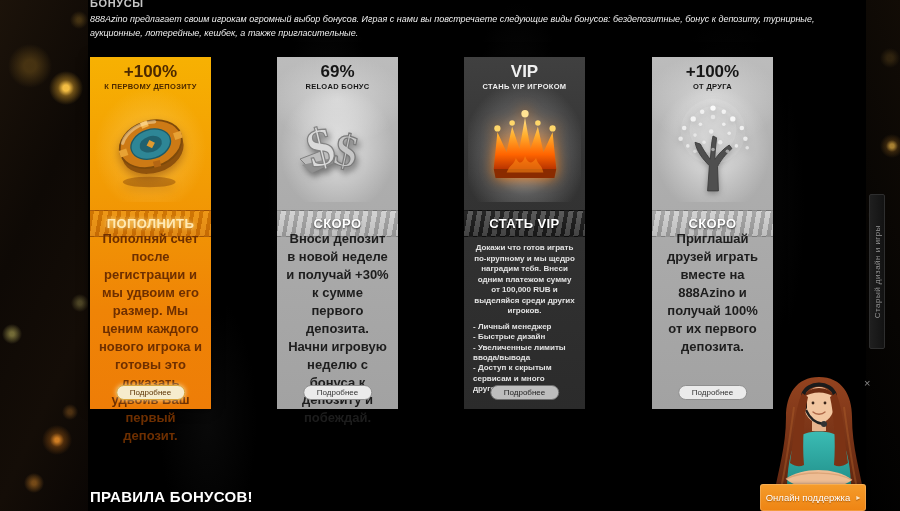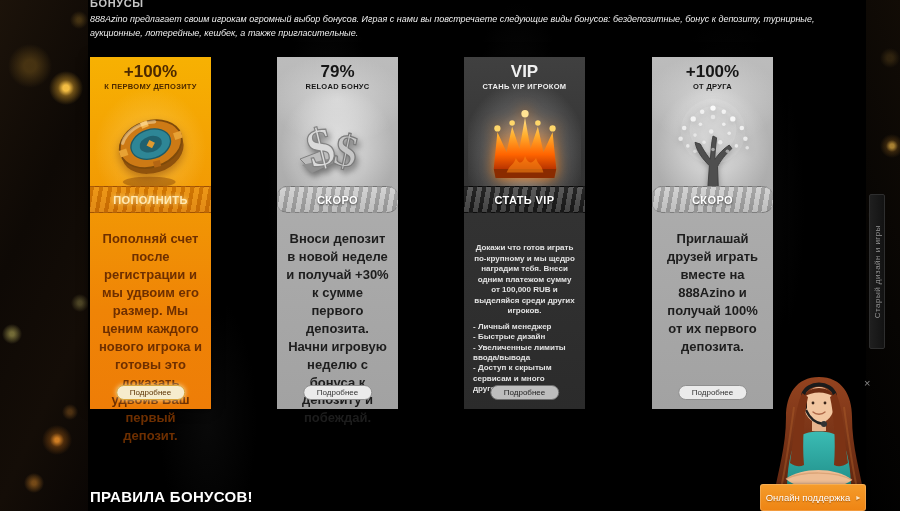--- a/index.html
+++ b/index.html
@@ -41,23 +41,23 @@
   .card{position:absolute;top:57px;width:121px;height:352px;box-shadow:0 0 10px rgba(0,0,0,.7);}
   .card1{left:90px;} .card2{left:277px;} .card3{left:464px;} .card4{left:652px;}
 
   .card-head{position:absolute;top:6px;left:0;right:0;text-align:center;line-height:1.1;}
   .card-title{font-size:17px;font-weight:bold;}
   .card-sub{font-size:7.5px;font-weight:bold;letter-spacing:.3px;margin-top:1px;}
   .card-art{position:absolute;top:36px;left:0;right:0;height:103px;
     display:flex;align-items:center;justify-content:center;}
   .card-art::before{content:"";position:absolute;inset:-6px 4px;}
   .art-svg{position:relative;}
-  .card-band{position:absolute;top:129px;left:0;right:0;height:25px;
+  .card-band{position:absolute;top:153px;left:0;right:0;height:25px;
     display:flex;align-items:center;justify-content:center;
-    font-size:11px;font-weight:bold;letter-spacing:.4px;cursor:pointer;}
+    font-size:13px;font-weight:bold;letter-spacing:.4px;cursor:pointer;}
   .card-body{position:absolute;top:173px;left:9px;right:9px;
     font-size:13px;font-weight:bold;text-align:center;line-height:1.38;}
   .card-list{margin-top:5px;text-align:left;line-height:1.3;font-size:8px;}
   .card-more{position:absolute;bottom:9px;left:50%;transform:translateX(-50%);
     font-size:8px;padding:2px 13px;border-radius:8px;white-space:nowrap;cursor:pointer;}
 
   
   .card--orange{background:linear-gradient(180deg,#f7b102 0%,#f29a04 38%,#ef8406 72%,#ee7d07 100%);color:#4c2900;}
   .card--orange .card-art::before{background:radial-gradient(ellipse at 50% 55%, rgba(255,220,130,.5), rgba(255,220,130,0) 70%);}
   .card--orange .card-band{
@@ -71,21 +71,21 @@
 
   
   .card--gray{background:
       radial-gradient(ellipse 90px 60px at 50% 12%, rgba(214,214,214,.9), rgba(214,214,214,0) 75%),
       linear-gradient(180deg,#bcbcbc 0%,#adadad 35%,#a2a2a2 100%);color:#161616;}
   .card--gray .card-art::before{background:radial-gradient(ellipse at 50% 55%, rgba(255,255,255,.65), rgba(255,255,255,0) 72%);}
   .card--gray .card-band{
     background:repeating-linear-gradient(100deg, rgba(85,85,85,.32) 0 4px, rgba(225,225,225,.28) 4px 9px),
                linear-gradient(180deg,#cecece,#b1b1b1);
     color:#fff;text-shadow:0 1px 2px rgba(45,45,45,.95);
-    border-top:1px solid rgba(75,75,75,.45);border-bottom:1px solid rgba(75,75,75,.45);border-radius:10px;}
+    border-top:1px solid rgba(75,75,75,.45);border-bottom:1px solid rgba(75,75,75,.45);}
   .card--gray .card-body{color:#1d1d1d;}
   .card--gray .card-more{background:#ebebeb;color:#333;border:1px solid #8f8f8f;}
 
   
   .card--dark{background:linear-gradient(180deg,#404040 0%,#343434 30%,#2b2b2b 100%);color:#f0f0f0;}
   .card--dark .card-art::before{background:radial-gradient(ellipse at 50% 58%, rgba(215,215,215,.85), rgba(160,160,160,.35) 45%, rgba(80,80,80,0) 78%);}
   .card--dark .card-band{
     background:repeating-linear-gradient(100deg, rgba(0,0,0,.5) 0 4px, rgba(140,140,140,.22) 4px 9px),
                linear-gradient(180deg,#4d4d4d,#2f2f2f);
     color:#fff;text-shadow:0 1px 2px #000;
@@ -145,21 +145,21 @@
         </g>
       </svg>
     </div>
     <div class="card-band">ПОПОЛНИТЬ</div>
     <div class="card-body">Пополняй счет после регистрации и мы удвоим его размер. Мы ценим каждого нового игрока и готовы это доказать удвоив Ваш первый депозит.</div>
     <div class="card-more">Подробнее</div>
   </div>
 
   <div class="card card2 card--gray">
     <div class="card-head">
-      <div class="card-title">79%</div>
+      <div class="card-title">69%</div>
       <div class="card-sub">RELOAD БОНУС</div>
     </div>
     <div class="card-art">
       <svg class="art-svg" width="92" height="84" viewBox="0 0 92 84" style="filter:drop-shadow(2px 4px 3px rgba(40,40,40,.55));">
         <path d="M8,56 L34,46 L46,54 L18,66 Z" fill="#bdbdbd" stroke="#7f7f7f" stroke-width="1"></path>
         <path d="M10,62 L20,70 L46,58 L44,54 Z" fill="#8f8f8f"></path>
         <text x="14" y="62" font-size="54" font-weight="bold" font-family="'Liberation Serif',serif" fill="#dadada" stroke="#828282" stroke-width="1.2" transform="rotate(-14 30 40)">$</text>
         <text x="44" y="64" font-size="46" font-weight="bold" font-family="'Liberation Serif',serif" fill="#c6c6c6" stroke="#7a7a7a" stroke-width="1.2" transform="rotate(12 58 42)">$</text>
       </svg>
     </div>

